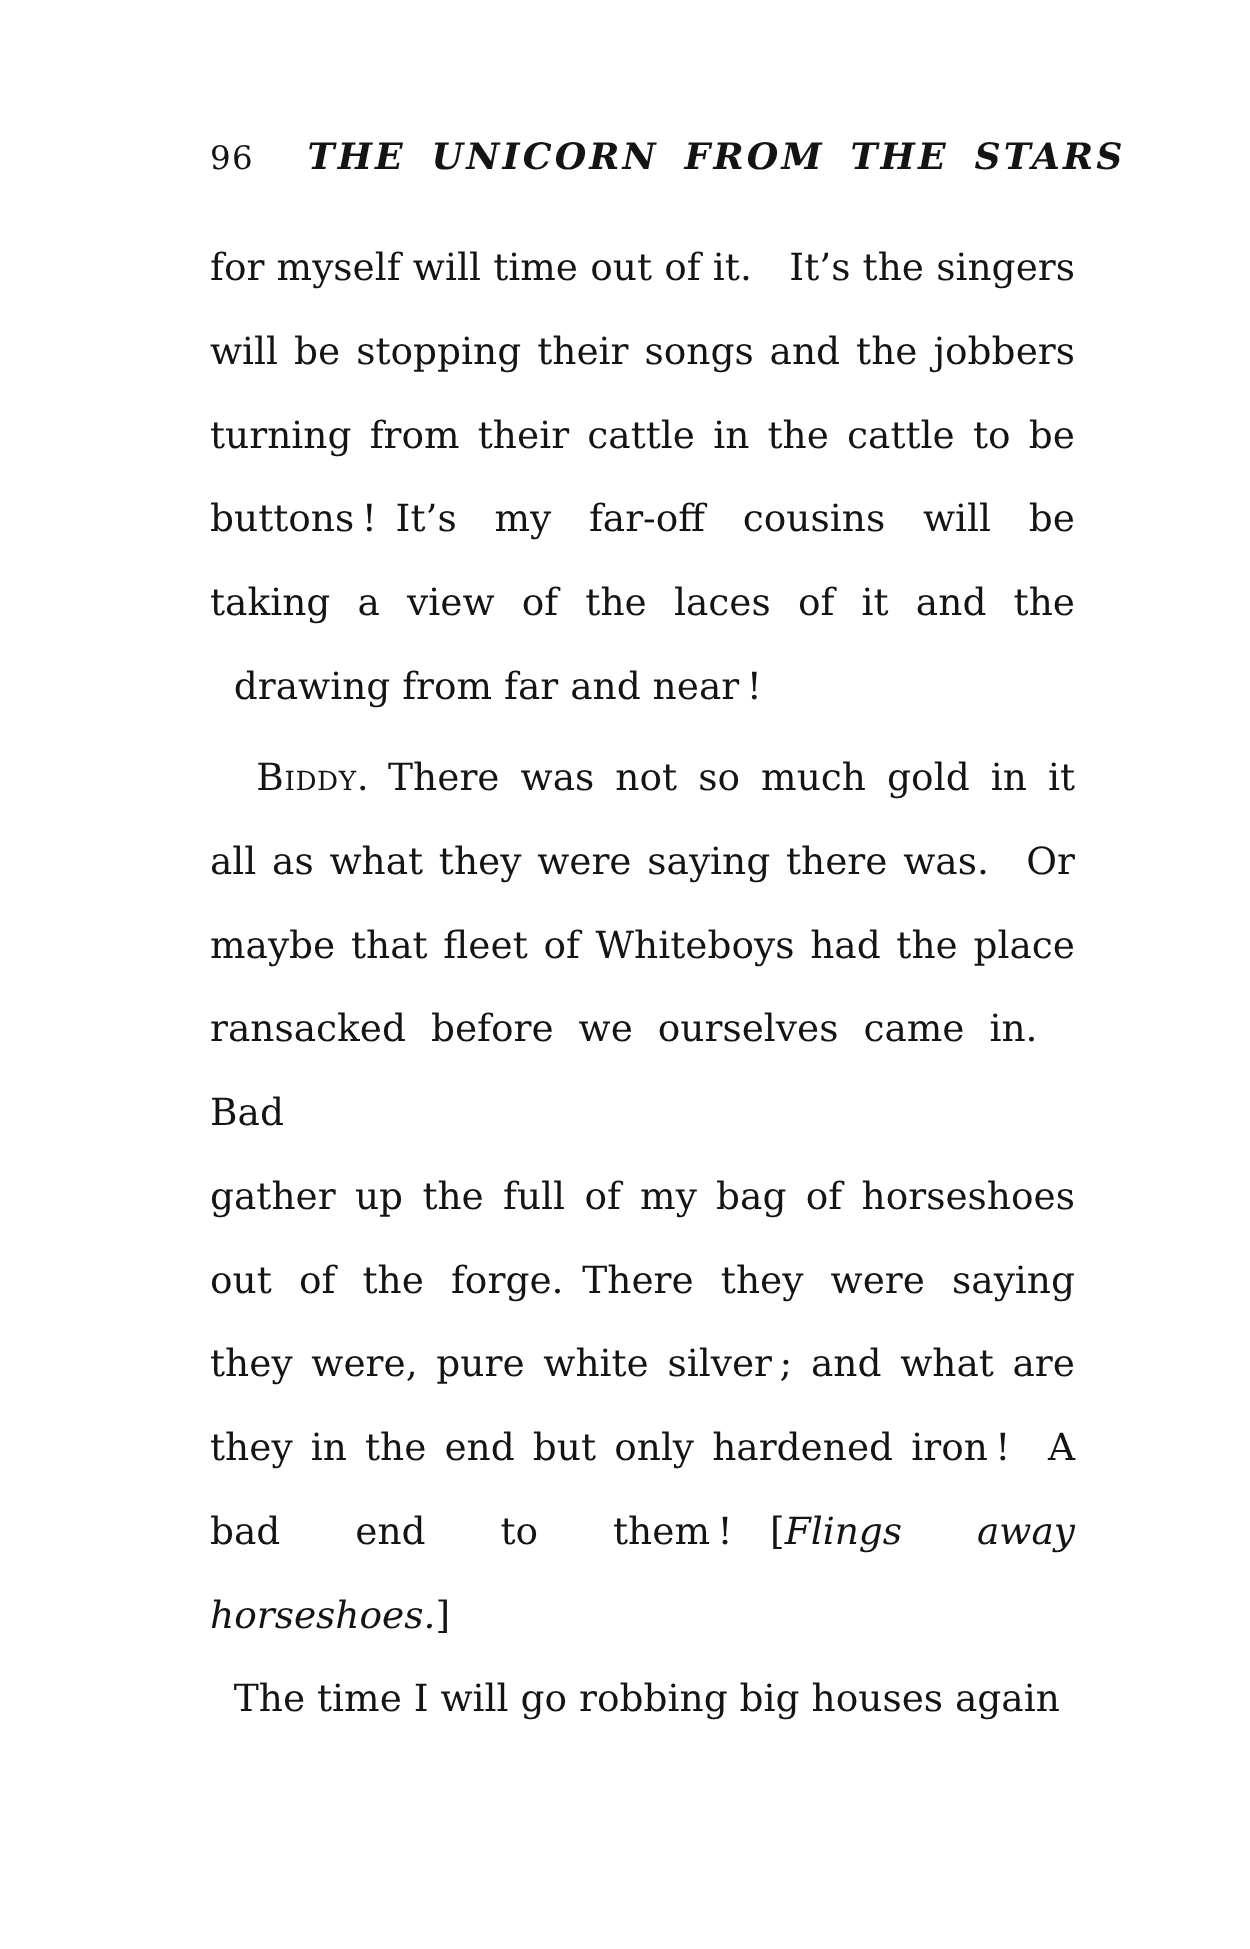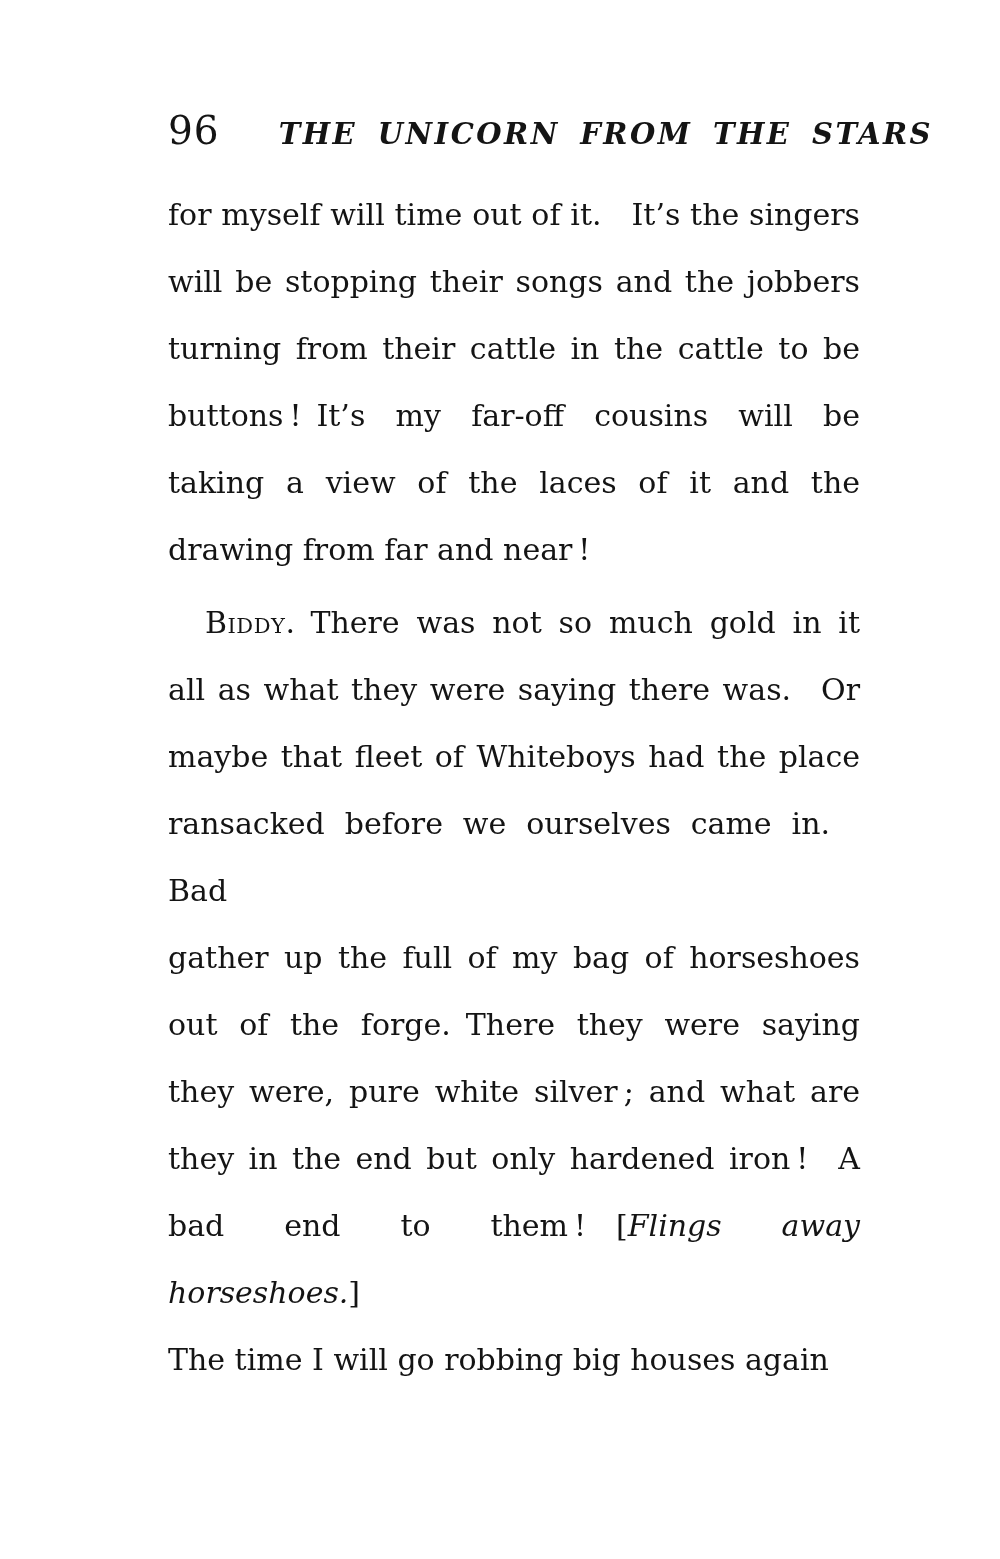--- a/index.html
+++ b/index.html
@@ -17,23 +17,23 @@
   }
   .header {
     position: absolute;
     left: 168px; top: 108px;
     width: 700px;
     display: flex;
     align-items: baseline;
     white-space: nowrap;
   }
   .page-number {
-    font-size: 39px;
+    font-size: 26px;
     letter-spacing: 1px;
-    margin-right: 43px;
+    margin-right: 27px;
   }
   .running-title {
     font-size: 29px;
     font-style: italic;
     font-weight: bold;
     letter-spacing: 2.5px;
     word-spacing: 8px;
     margin-left: 16px;
   }
   .text-block {
@@ -42,21 +42,21 @@
     width: 692px;
     font-size: 30px;
     line-height: 67px;
   }
   .paragraph + .paragraph { margin-top: 6px; }
   .line {
     text-align: justify;
     text-align-last: justify;
     text-justify: inter-word;
   }
-  .line.last { text-align-last: left; }
+  .line.last { text-align-last: left; margin-left: 19px; }
   .line.indent { text-indent: 37px; }
   .smallcaps { font-variant: small-caps; letter-spacing: 0.5px; }
   .italic { font-style: italic; }
 </style>
 </head>
 <body>
 
 <div class="page">
   <div class="header">
     <span class="page-number">96</span>

